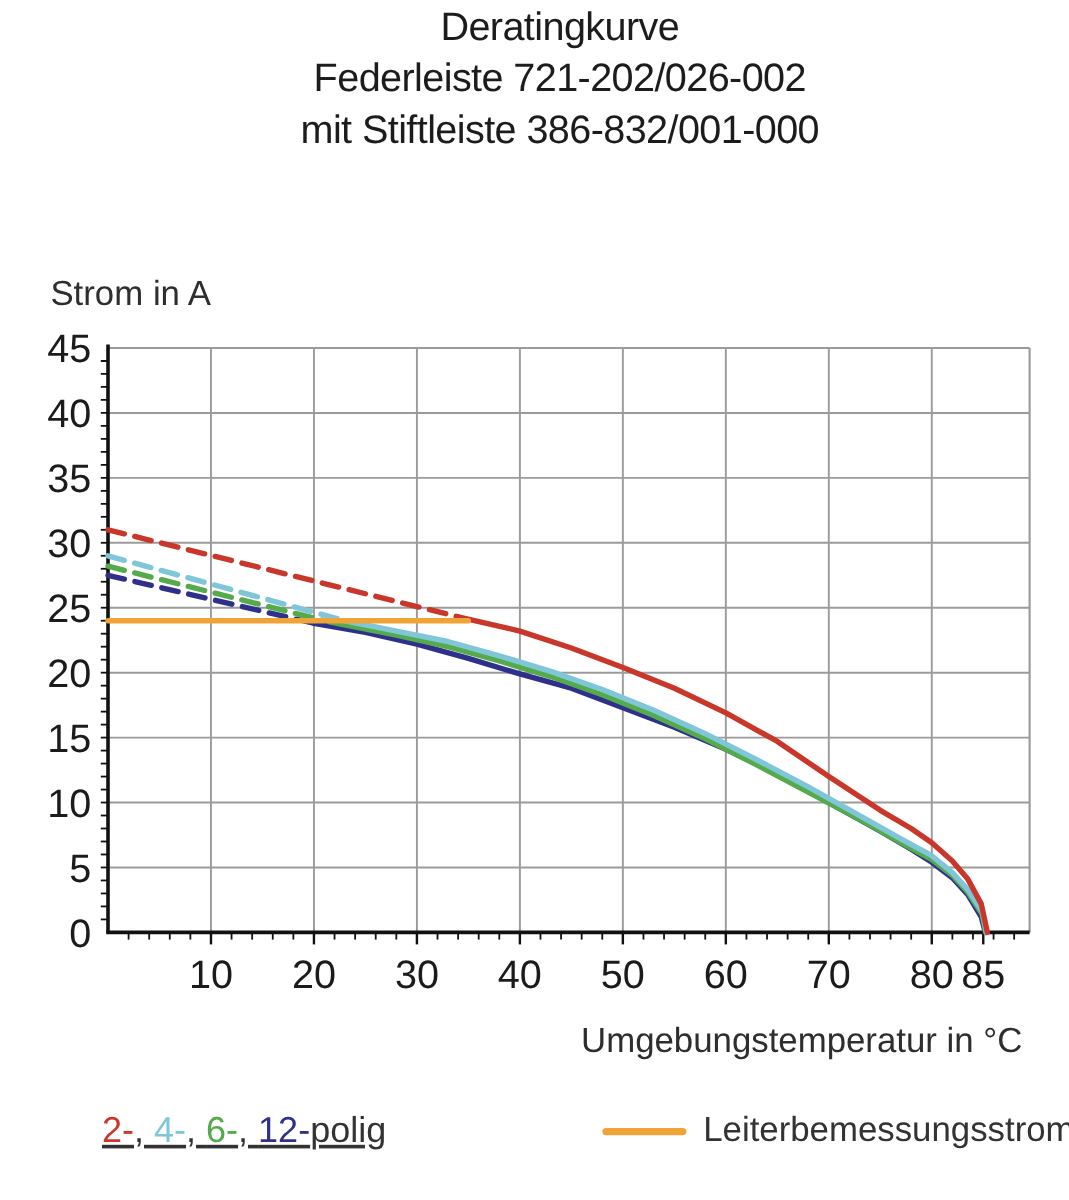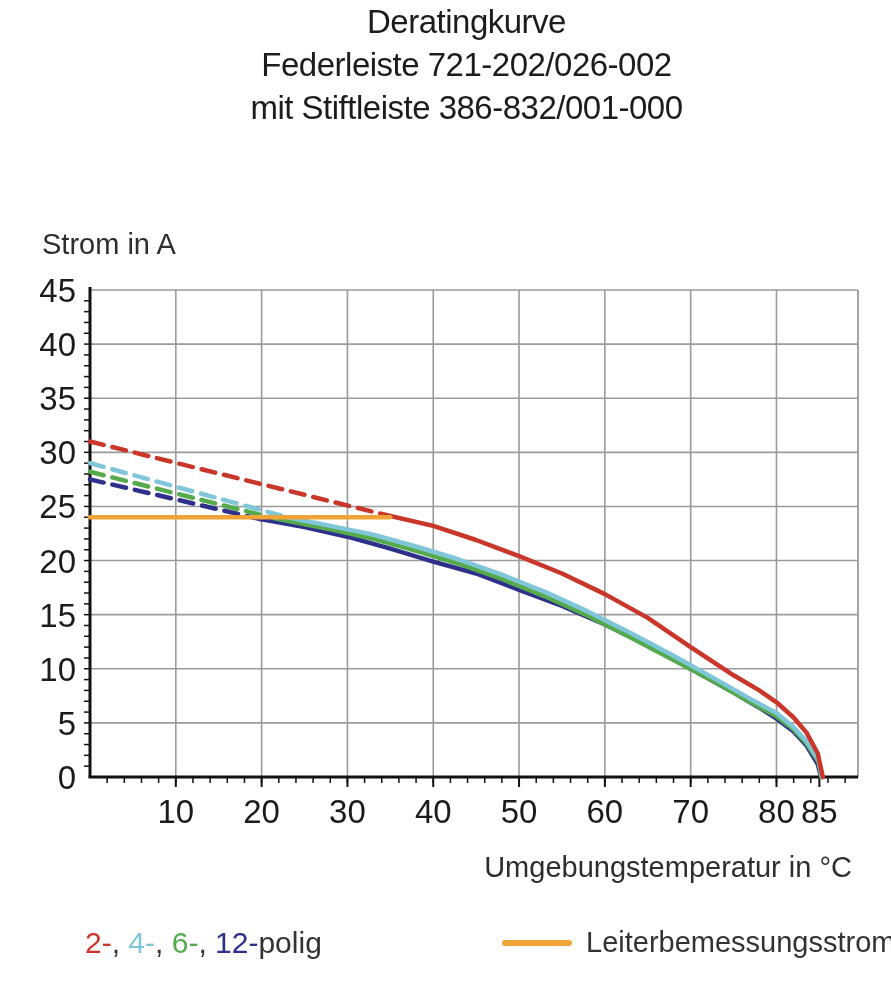--- a/index.html
+++ b/index.html
@@ -5,21 +5,21 @@
   html,body{margin:0;padding:0;background:#ffffff;}
   .page{position:relative;width:891px;height:1000px;background:#fff;overflow:hidden;
         font-family:"Liberation Sans",sans-serif;}
   .title-block{position:absolute;top:0;left:0;width:869px;text-align:center;
         color:#1c1c1c;font-size:33px;line-height:43px;letter-spacing:-0.5px;margin-left:32px;}
   .title-line{white-space:nowrap;}
   svg.chart{position:absolute;top:220px;left:0;}
   svg text{font-family:"Liberation Sans",sans-serif;}
   .tick{font-size:33px;fill:#1b1b1b;}
   .axis-title{font-size:29px;fill:#2e2e2e;}
-  .legend-poles{position:absolute;left:85px;top:926px;font-size:30px;color:#333;white-space:pre;}
+  .legend-poles{position:absolute;left:85px;top:926px;font-size:30px;color:#333;white-space:pre;text-decoration:underline;}
   .legend-rated{position:absolute;left:502px;top:926px;display:flex;align-items:center;
         font-size:29px;color:#333;}
   .swatch{display:inline-block;width:70px;height:6px;border-radius:3px;margin-right:14px;}
 </style>
 </head>
 <body>
 
 <div class="page">
 
   <div class="title-block">

